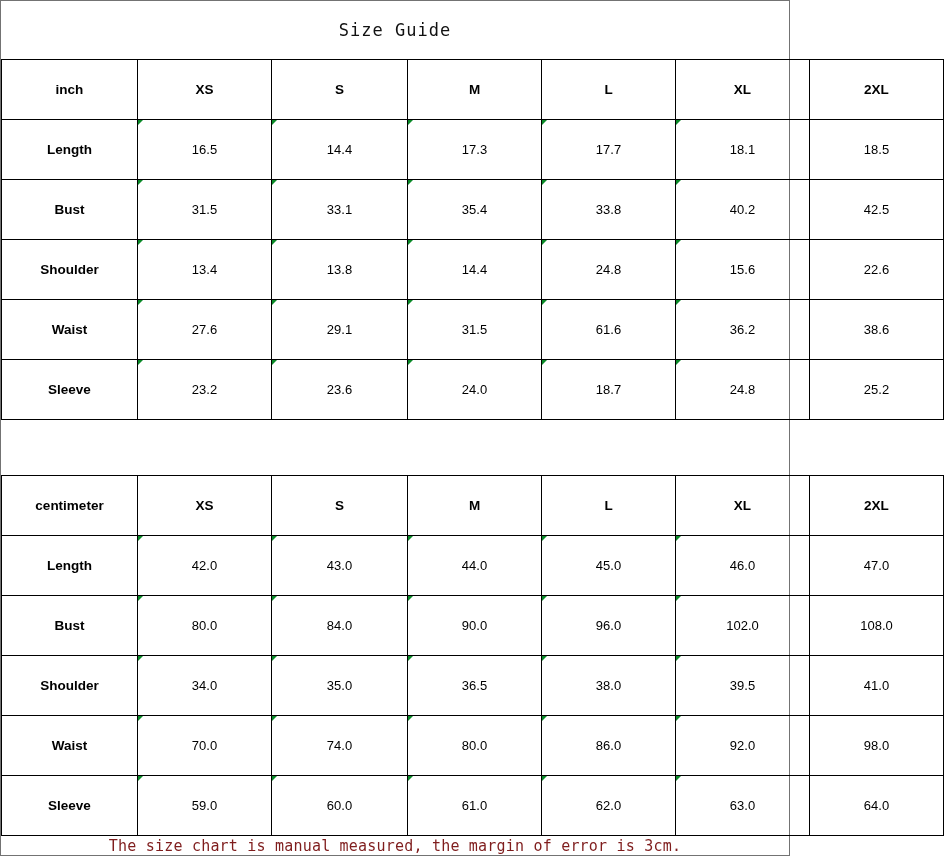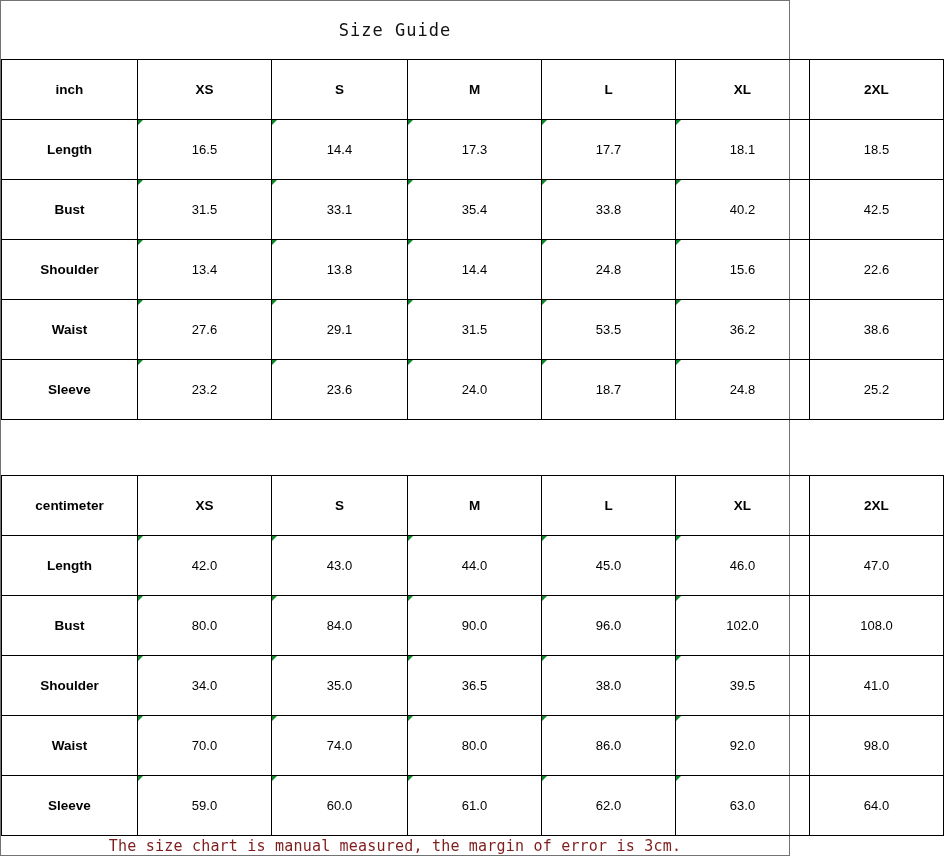--- a/index.html
+++ b/index.html
@@ -155,21 +155,21 @@
           <td><span class="mark"></span><span>24.8</span></td>
           <td><span class="mark"></span><span>15.6</span></td>
           <td><span>22.6</span></td>
         </tr>
 
         <tr>
           <td class="rowhead">Waist</td>
           <td><span class="mark"></span><span>27.6</span></td>
           <td><span class="mark"></span><span>29.1</span></td>
           <td><span class="mark"></span><span>31.5</span></td>
-          <td><span class="mark"></span><span>53.5</span></td>
+          <td><span class="mark"></span><span>61.6</span></td>
           <td><span class="mark"></span><span>36.2</span></td>
           <td><span>38.6</span></td>
         </tr>
 
         <tr>
           <td class="rowhead">Sleeve</td>
           <td><span class="mark"></span><span>23.2</span></td>
           <td><span class="mark"></span><span>23.6</span></td>
           <td><span class="mark"></span><span>24.0</span></td>
           <td><span class="mark"></span><span>18.7</span></td>

